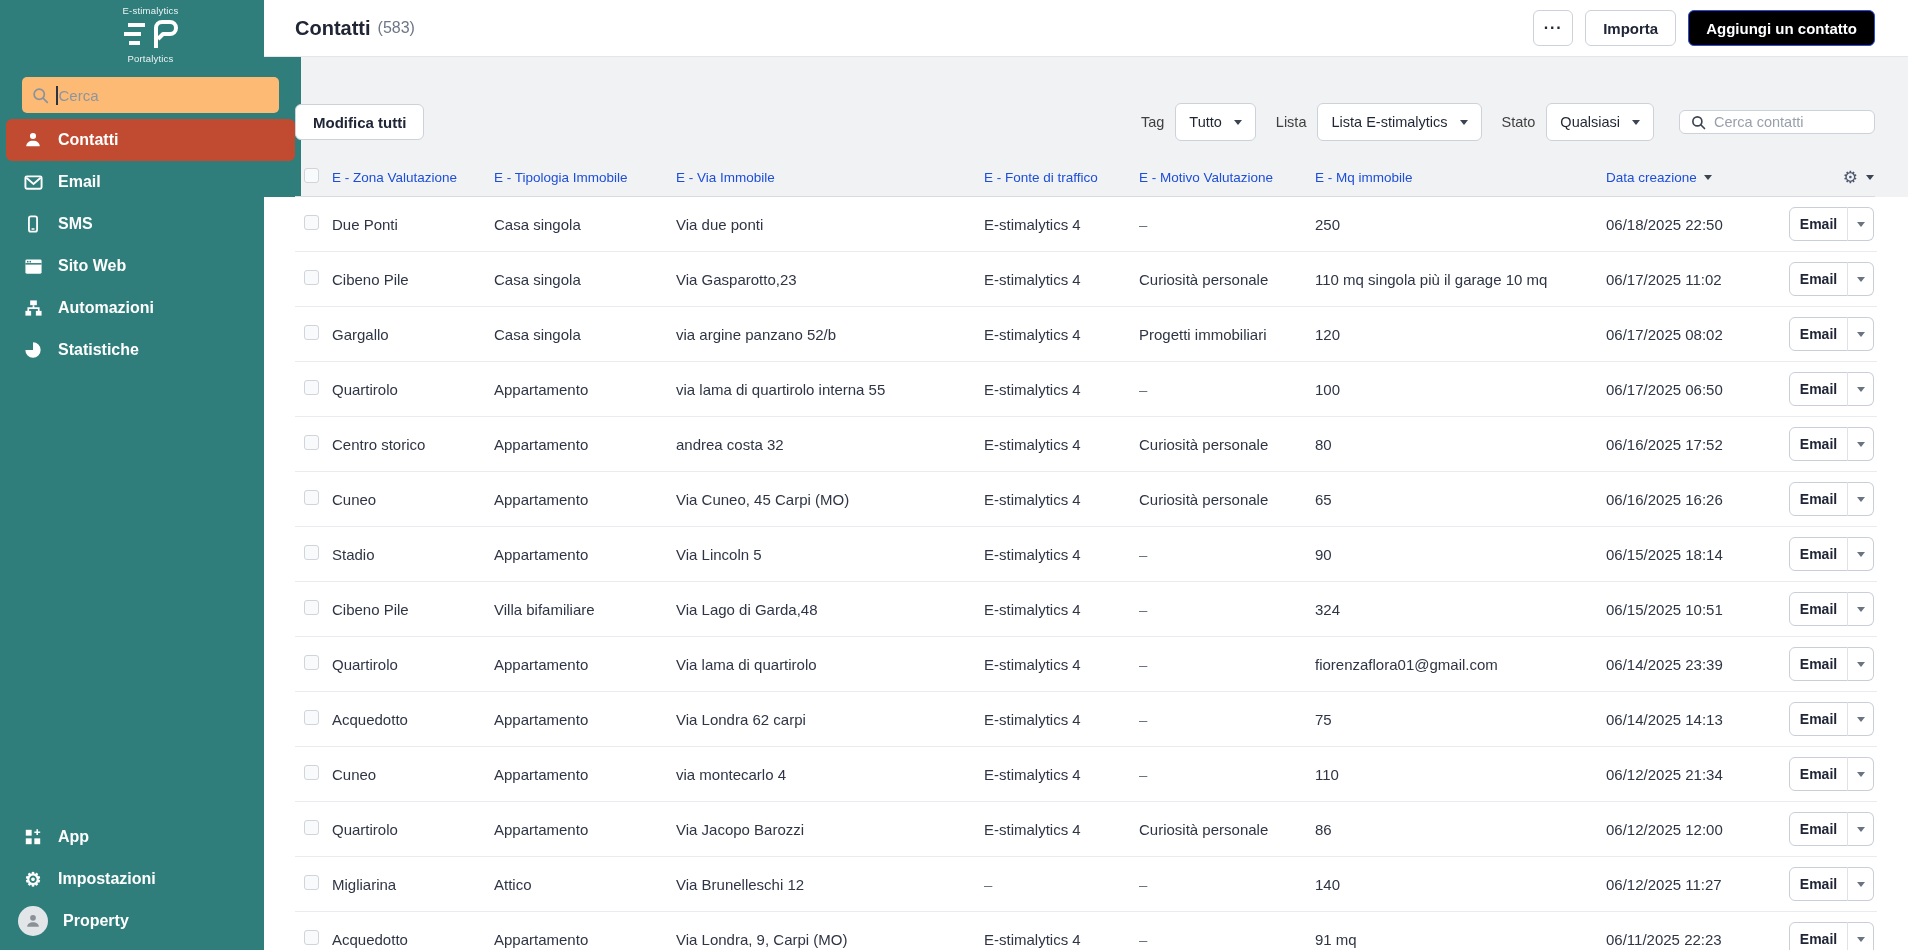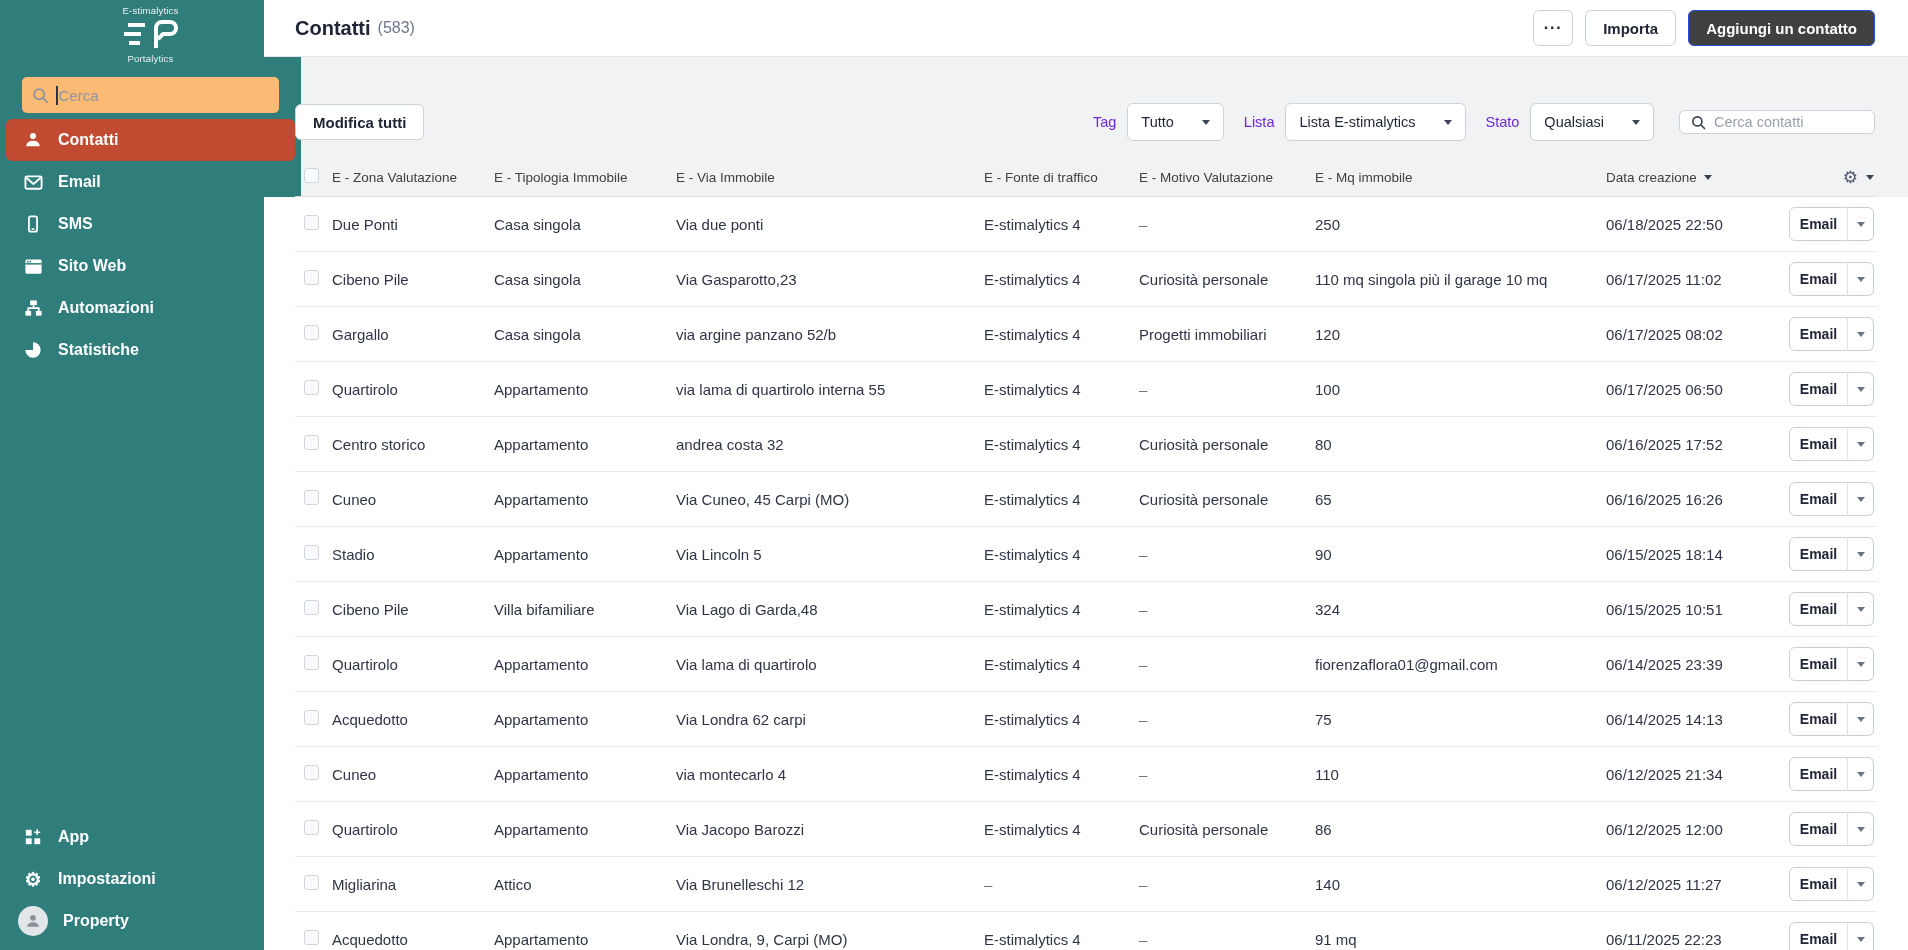--- a/index.html
+++ b/index.html
@@ -24,36 +24,36 @@
   .avatar { width:30px; height:30px; border-radius:50%; background:#e3e6e9; display:flex; align-items:center; justify-content:center; margin-left:-5px; }
 
   
   .main { position:absolute; left:264px; top:0; width:1644px; height:950px; }
   .topbar { height:57px; background:#fff; border-bottom:1px solid #e4e7ea; display:flex; align-items:center; padding:0 33px 0 31px; }
   .page-title { font-size:20px; font-weight:bold; color:#202636; }
   .page-count { font-size:16px; color:#6e7787; margin-left:7px; }
   .topbar-actions { margin-left:auto; display:flex; gap:12px; }
   .btn { height:36px; border:1px solid #ccd2d9; border-radius:6px; background:#fff; font-size:15px; font-weight:bold; color:#202636; display:flex; align-items:center; padding:0 17px; cursor:pointer; font-family:"Liberation Sans",sans-serif; }
   .btn.more { width:40px; padding:0; justify-content:center; font-size:16px; letter-spacing:1px; }
-  .btn.primary { background:#404040; border-color:#2c4ce0; color:#fff; }
+  .btn.primary { background:#000000; border-color:#2c4ce0; color:#fff; }
 
   .toolbar { height:38px; margin:46px 33px 0 31px; display:flex; align-items:center; }
   .filters { margin-left:auto; display:flex; align-items:center; gap:11px; }
-  .filter-label { font-size:14.5px; color:#6d28d9; margin-left:9px; }
-  .select { height:38px; background:#fff; border:1px solid #ccd2d9; border-radius:6px; display:flex; align-items:center; gap:28px; padding:13px 13px; font-size:14.5px; color:#1f2533; cursor:pointer; }
+  .filter-label { font-size:14.5px; color:#404040; margin-left:9px; }
+  .select { height:38px; background:#fff; border:1px solid #ccd2d9; border-radius:6px; display:flex; align-items:center; gap:12px; padding:13px 13px; font-size:14.5px; color:#1f2533; cursor:pointer; }
   .tri { width:0; height:0; border-left:4.5px solid transparent; border-right:4.5px solid transparent; border-top:5.5px solid #3c4352; }
   .tri.small { border-left-width:4px; border-right-width:4px; border-top-width:5px; border-top-color:#6a7380; }
   .search-box { height:24px; width:196px; background:#fff; border:1px solid #ccd2d9; border-radius:6px; display:flex; align-items:center; gap:8px; padding:0 11px; margin-left:14px; }
   .search-box input { border:none; outline:none; flex:1; font-size:14.5px; color:#333; font-family:"Liberation Sans",sans-serif; min-width:0; }
   .search-box input::placeholder { color:#99a0ab; }
 
   
   .grid { display:grid; grid-template-columns:24px 162px 182px 308px 155px 176px 291px 180px 92px; align-items:center; }
   .table-header { margin:27px 33px 0 31px; padding:0 0 9px 9px; border-bottom:1px solid #d8dce1; }
-  .header-cell { font-size:13.5px; color:#404040; padding-left:4px; display:flex; align-items:center; gap:7px; }
+  .header-cell { font-size:13.5px; color:#1d4ed8; padding-left:4px; display:flex; align-items:center; gap:7px; }
   .gear-cell { display:flex; justify-content:flex-end; align-items:center; gap:8px; }
   .table-gear { font-size:17px; color:#4d576d; line-height:1; cursor:pointer; }
   .checkbox { width:15px; height:15px; border:1.5px solid #cfd5db; border-radius:3px; background:#f8fafb; display:inline-block; cursor:pointer; }
   .table-body { background:#fff; padding:0 31px; }
   .row { height:55px; border-bottom:1px solid #e9ebee; padding-left:9px; }
   .cell { font-size:15px; color:#2f3545; padding-left:4px; white-space:nowrap; overflow:hidden; text-overflow:ellipsis; }
   .cell.muted { color:#6b7280; }
   .action-col { display:flex; justify-content:flex-end; }
   .email-btn { display:flex; height:34px; }
   .email-main { border:1px solid #c9cfd6; border-radius:6px 0 0 6px; background:#fff; width:59px; display:flex; align-items:center; justify-content:center; font-weight:bold; font-size:14px; color:#202636; cursor:pointer; }

